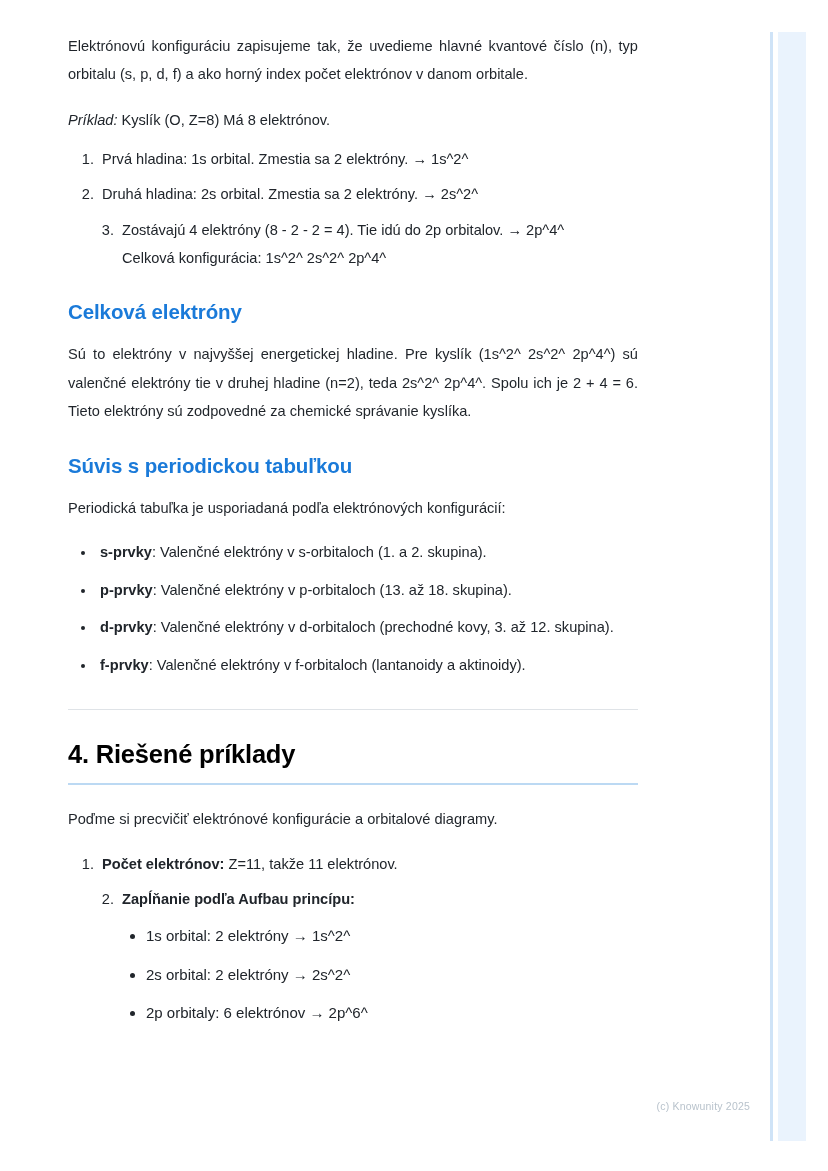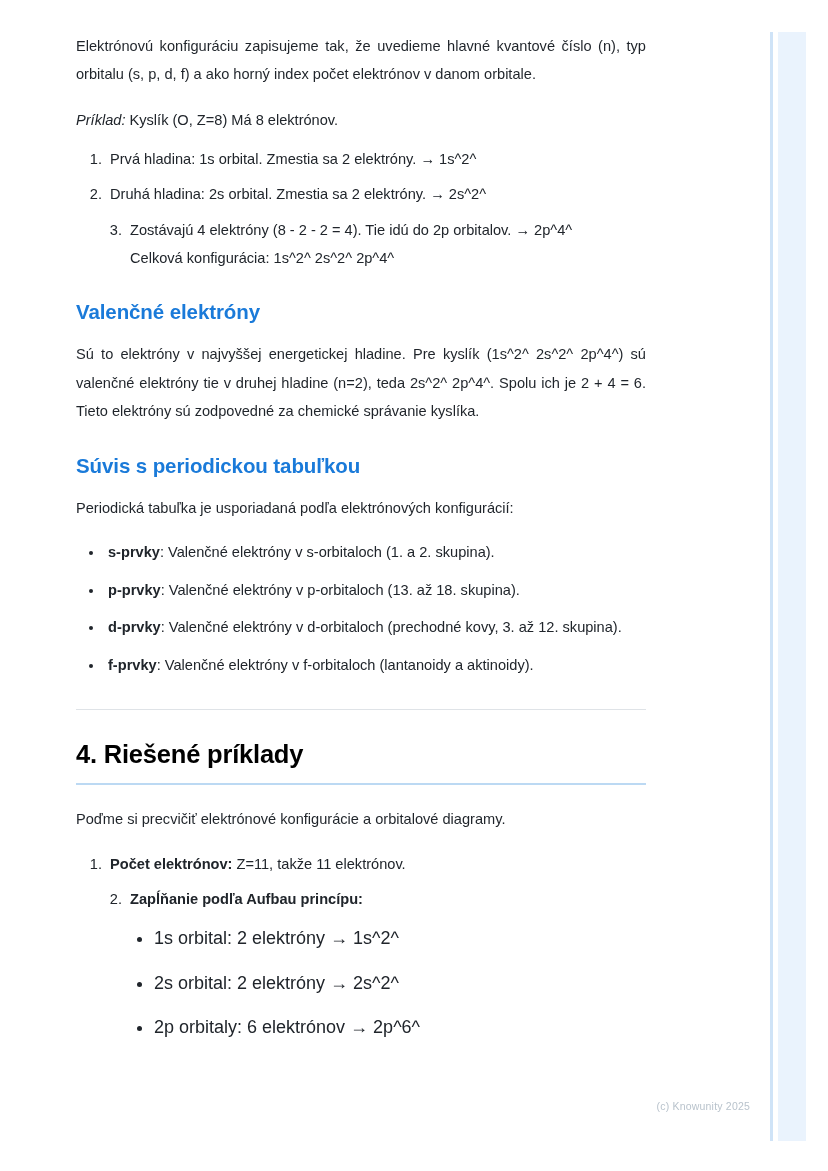--- a/index.html
+++ b/index.html
@@ -29,21 +29,21 @@
     position: absolute;
     top: 32px;
     bottom: 30px;
     width: 3px;
     right: 55px;
     background: #cfe3f7;
   }
 
   .page {
     position: absolute;
-    left: 76px;
+    left: 68px;
     top: 32px;
     width: 570px;
   }
 
   p.para {
     font-size: 14.6px;
     line-height: 1.95;
     text-align: justify;
     margin: 0 0 18px 0;
     color: #1f242a;
@@ -104,21 +104,21 @@
     line-height: 1.95;
     list-style: disc;
   }
   ul.bul > li { margin-bottom: 9px; padding-left: 4px; }
   ul.bul > li:last-child { margin-bottom: 0; }
 
   ul.sub-bul {
     margin: 8px 0 0 0;
     padding-left: 24px;
     list-style: disc;
-    font-size: 18px;
+    font-size: 15px;
     line-height: 1.95;
   }
   ul.sub-bul > li { margin-bottom: 9px; }
 
   b, strong { font-weight: bold; text-align: center; }
 
   .footer {
     position: absolute;
     right: 78px;
     bottom: 59px;
@@ -143,21 +143,21 @@
 
   <ol class="num">
     <li>Prvá hladina: 1s orbital. Zmestia sa 2 elektróny. → 1s^2^</li>
     <li>Druhá hladina: 2s orbital. Zmestia sa 2 elektróny. → 2s^2^</li>
     <li>
       <span>Zostávajú 4 elektróny (8 - 2 - 2 = 4). Tie idú do 2p orbitalov. → 2p^4^</span>
       <span class="sub-line">Celková konfigurácia: 1s^2^ 2s^2^ 2p^4^</span>
     </li>
   </ol>
 
-  <h2 class="sec">Valenčné elektróny</h2>
+  <h2 class="sec">Celková elektróny</h2>
   <p class="para">Sú to elektróny v najvyššej energetickej hladine. Pre kyslík (1s^2^ 2s^2^ 2p^4^) sú valenčné elektróny tie v druhej hladine (n=2), teda 2s^2^ 2p^4^. Spolu ich je 2 + 4 = 6. Tieto elektróny sú zodpovedné za chemické správanie kyslíka.</p>
 
   <h2 class="sec">Súvis s periodickou tabuľkou</h2>
   <p class="para tight">Periodická tabuľka je usporiadaná podľa elektrónových konfigurácií:</p>
 
   <ul class="bul">
     <li>
       <b>s-prvky</b><span>: Valenčné elektróny v s-orbitaloch (1. a 2. skupina).</span>
     </li>
     <li>

